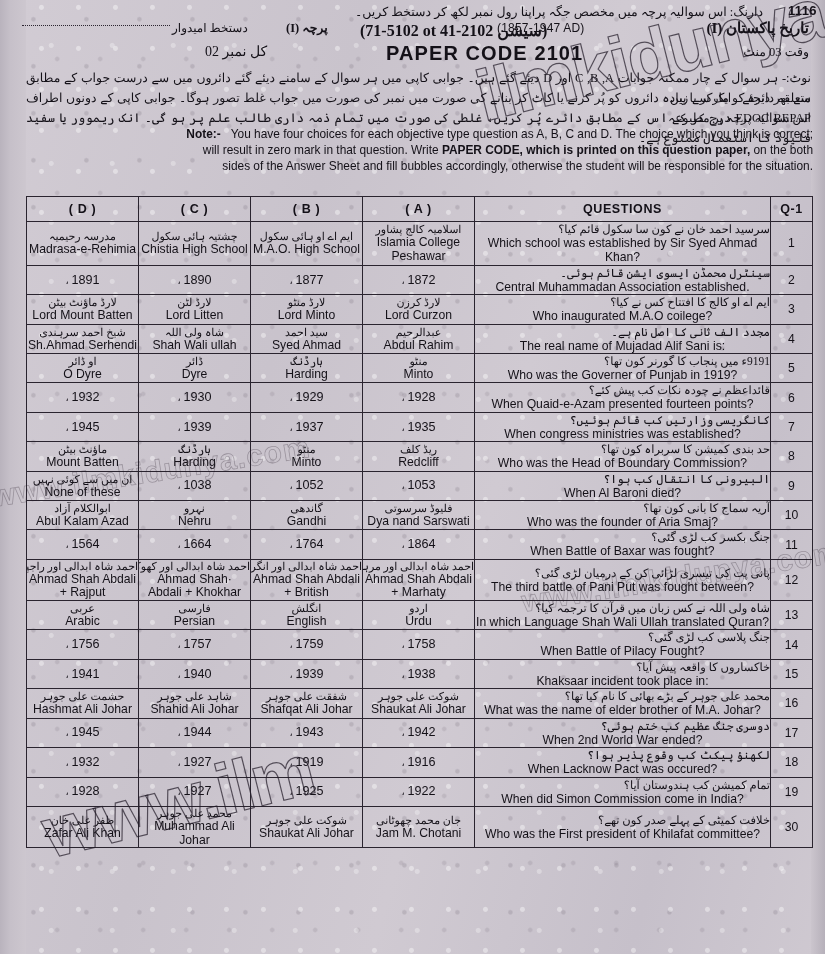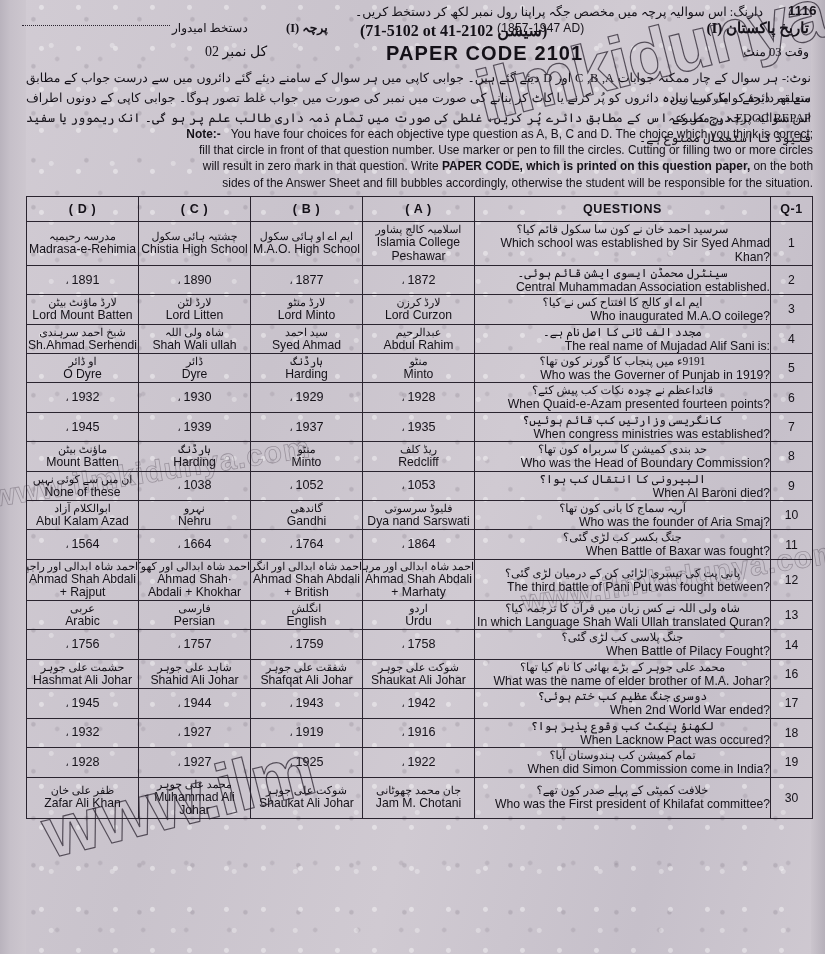--- a/index.html
+++ b/index.html
@@ -103,25 +103,25 @@
   .opt-cell .en{
     display:block;font-size:12.2px;line-height:13.6px;font-weight:normal;
   }
   .opt-cell .yr{
     display:block;font-size:12.6px;line-height:20px;font-weight:normal;
   }
   .yr:before{content:"، ";font-size:10px;}
 
   .q-cell{padding:2px 5px 3px 6px;}
   .q-cell .ur{
-    display:block;text-align:center;font-family:"Liberation Serif",serif;font-size:11.5px;
+    display:block;text-align:right;font-family:"Liberation Serif",serif;font-size:11.5px;
     line-height:14px;direction:rtl;
   }
   .q-cell .en{
-    display:block;text-align:right;font-size:12.2px;line-height:14.4px;
+    display:block;text-align:center;font-size:12.2px;line-height:14.4px;
   }
   .qn-cell{text-align:center;font-size:12.2px;}
 
   
   .wm{
     position:absolute;pointer-events:none;
     font-family:"Liberation Sans",sans-serif;
     font-weight:bold;
     color:transparent;
     -webkit-text-stroke:1.2px rgba(35,28,40,.72);
@@ -164,21 +164,20 @@
       <span class="pcode">PAPER CODE 2101</span>
       <span class="marks u">کل نمبر 20</span>
     </div>
 
     <div class="unote u l1">نوٹ:- ہر سوال کے چار ممکنہ جوابات A, B, C اور D دیئے گئے ہیں۔ جوابی کاپی میں ہر سوال کے سامنے دیئے گئے دائروں میں سے درست جواب کے مطابق متعلقہ دائرہ کو مارکر یا پین</div>
     <div class="unote u l2">سے بھر دیجئے۔ ایک سے زیادہ دائروں کو پُر کرنے یا کاٹ کر بنانے کی صورت میں نمبر کی صورت میں جواب غلط تصور ہوگا۔ جوابی کاپی کے دونوں اطراف اس سوالیہ پرچہ پر مطبوعہ</div>
     <div class="unote u l3">PAPER CODE درج کر کے اس کے مطابق دائرے پُر کریں، غلطی کی صورت میں تمام ذمہ داری طالب علم پر ہو گی۔ انک ریموور یا سفید فلیوڈ کا استعمال ممنوع ہے۔</div>
 
     <div class="ennote">
       <div class="ln"><span class="lbl">Note:-</span><span class="ind"></span><span>You have four choices for each objective type question as A, B, C and D.  The choice which you think is correct;</span></div>
-      <div class="ln"><span class="ind2"></span><span>fill that circle in front of that question number.  Use marker or pen to fill the circles. Cutting or filling two or more circles</span></div>
       <div class="ln"><span class="ind2"></span><span>will result in zero mark in that question.   Write </span><b>PAPER CODE, which is printed on this question paper,</b><span> on the   both</span></div>
       <div class="ln"><span class="ind2"></span><span>sides of  the  Answer  Sheet and fill bubbles accordingly,  otherwise  the  student  will be responsible  for  the situation.</span></div>
     </div>
   </div>
 
   <table class="tbl">
     <colgroup>
       <col class="opt">
         <col class="opt">
         <col class="opt">
@@ -491,20 +490,39 @@
             <span class="yr">1758</span>
           </td>
           <td class="q-cell">
             <span class="ur u">جنگ پلاسی کب لڑی گئی؟</span>
             <span class="en">When Battle of Pilacy Fought?</span>
           </td>
           <td class="qn-cell">14</td>
         </tr>
         <tr>
           <td class="opt-cell">
+            <span class="yr">1941</span>
+          </td>
+          <td class="opt-cell">
+            <span class="yr">1940</span>
+          </td>
+          <td class="opt-cell">
+            <span class="yr">1939</span>
+          </td>
+          <td class="opt-cell">
+            <span class="yr">1938</span>
+          </td>
+          <td class="q-cell">
+            <span class="ur u">خاکساروں کا واقعہ پیش آیا؟</span>
+            <span class="en">Khaksaar incident took place in:</span>
+          </td>
+          <td class="qn-cell">15</td>
+        </tr>
+        <tr>
+          <td class="opt-cell">
             <span class="ur">حشمت علی جوہر</span>
             <span class="en">Hashmat Ali Johar</span>
           </td>
           <td class="opt-cell">
             <span class="ur">شاہد علی جوہر</span>
             <span class="en">Shahid Ali Johar</span>
           </td>
           <td class="opt-cell">
             <span class="ur">شفقت علی جوہر</span>
             <span class="en">Shafqat Ali Johar</span>

